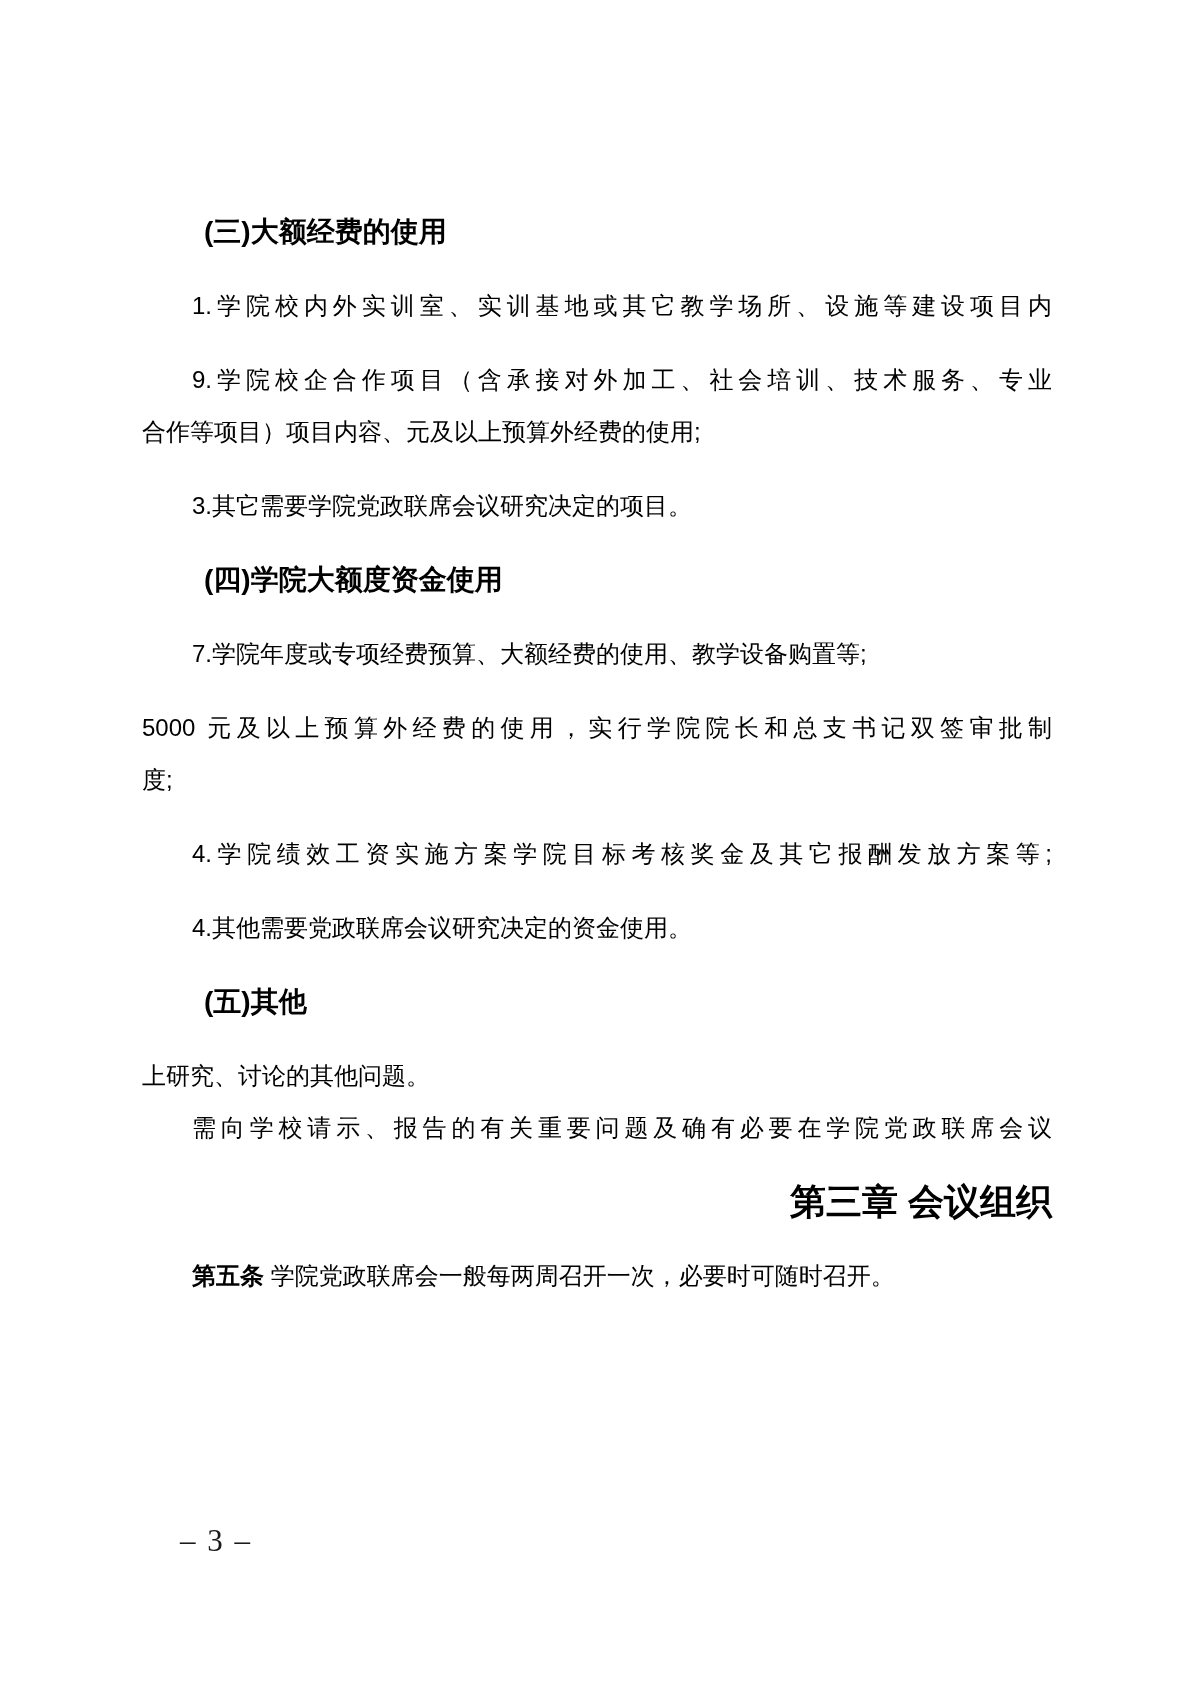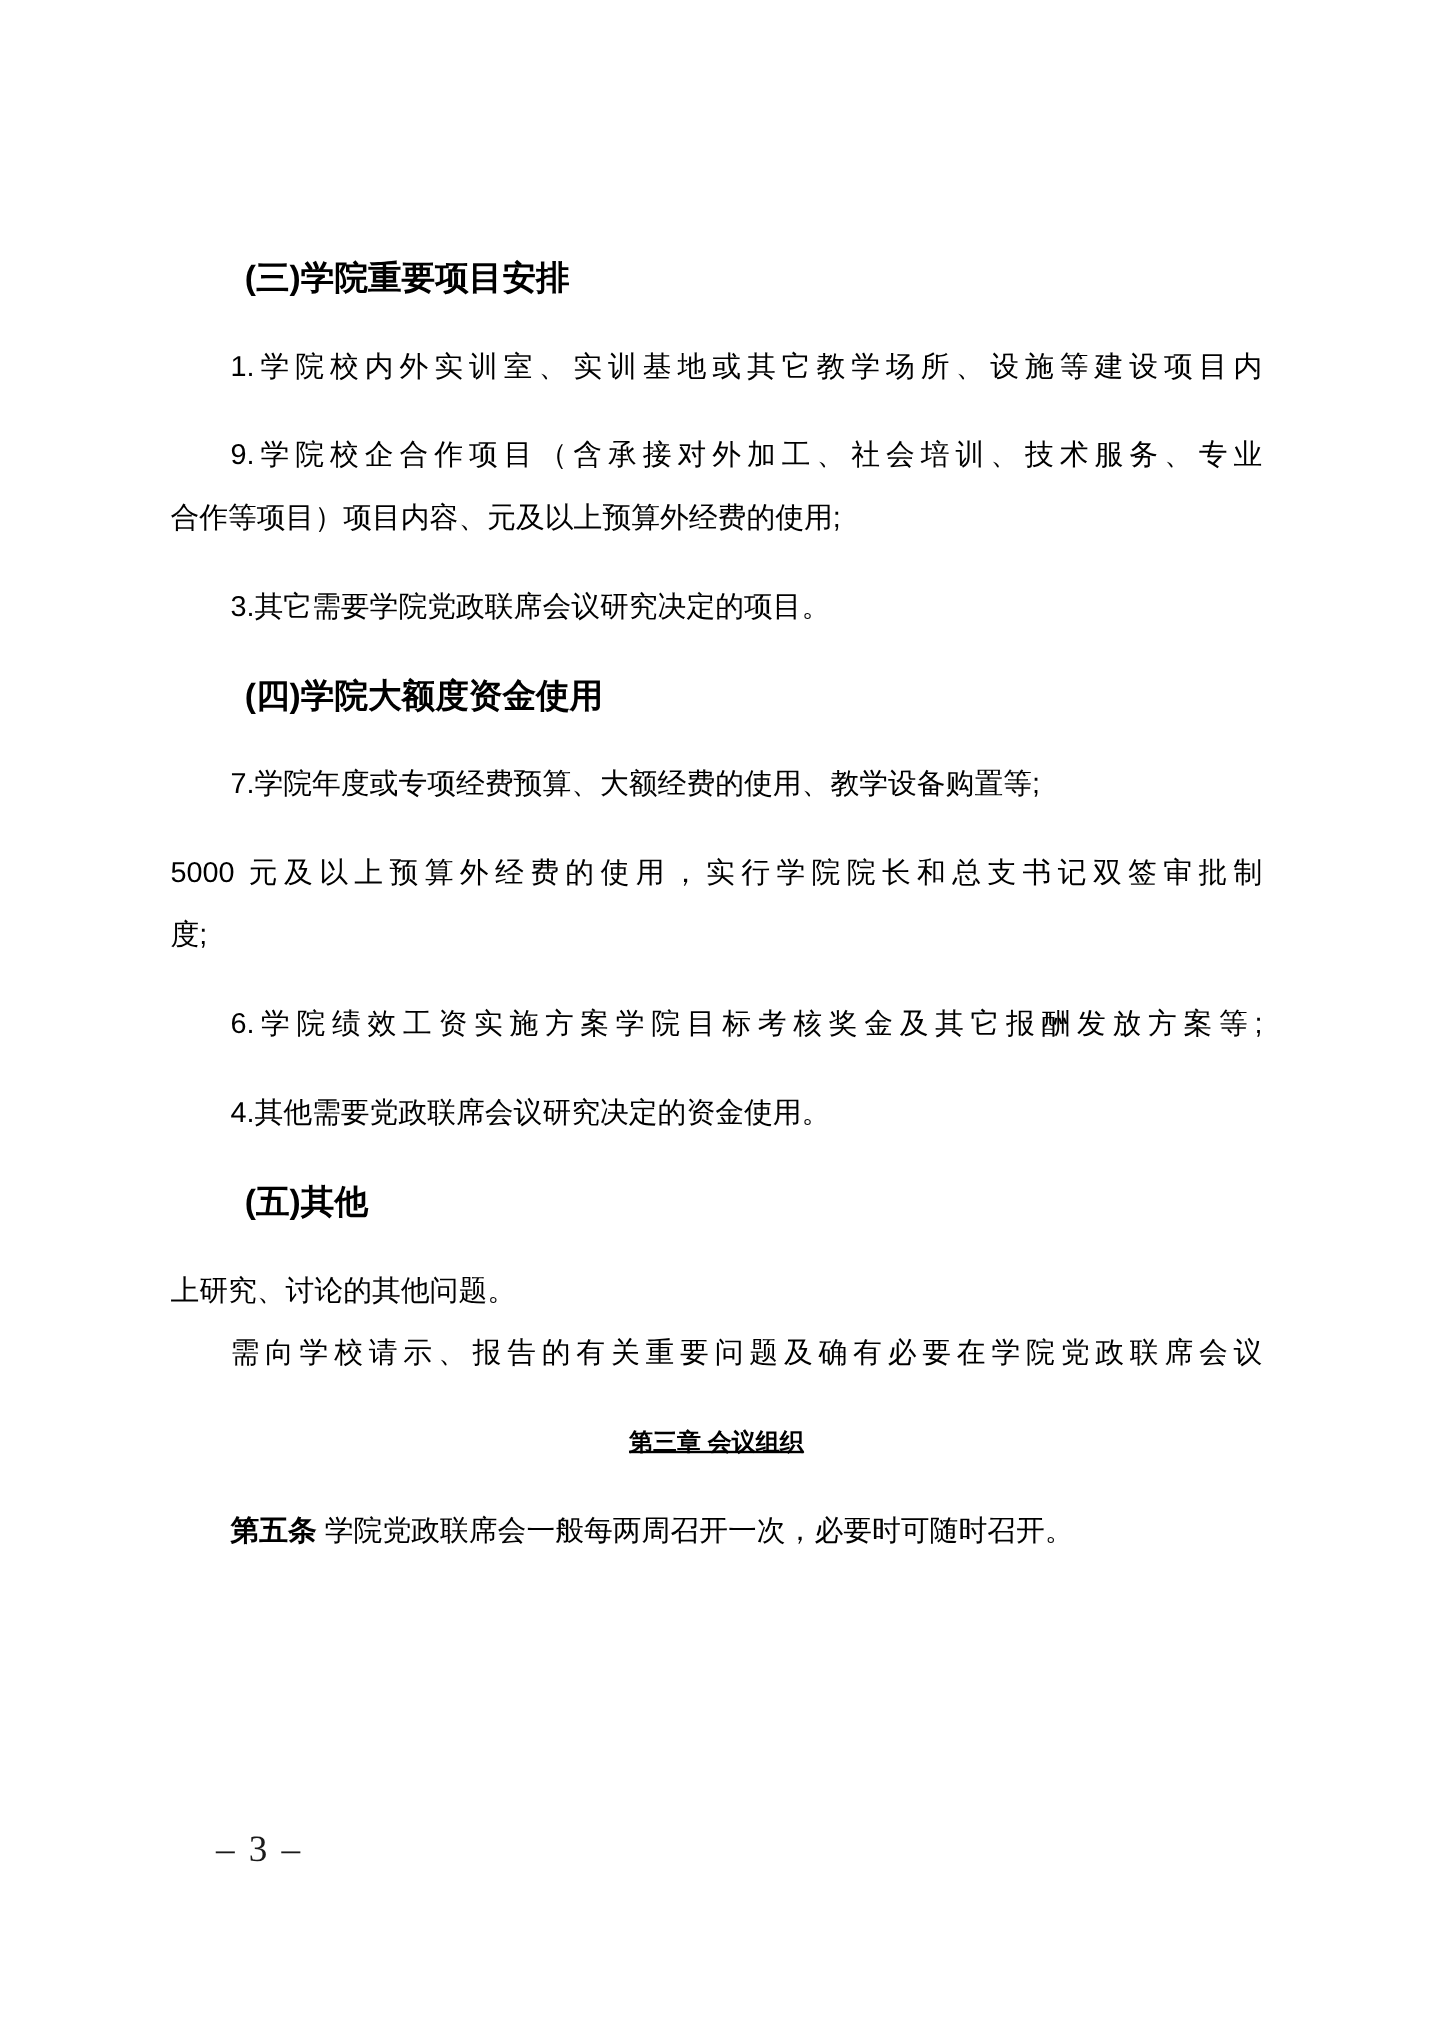--- a/index.html
+++ b/index.html
@@ -32,47 +32,46 @@
     text-justify: inter-ideograph;
   }
   .heading {
     font-size: 28px;
     line-height: 52px;
     font-weight: bold;
     padding-left: 62px;
     white-space: nowrap;
   }
   .chapter {
-    font-size: 20px;
+    font-size: 36px;
     line-height: 52px;
     font-weight: bold;
-    text-align: center;
+    text-align: right;
     padding-left: 0;
     white-space: nowrap;
-    text-decoration: underline;
   }
   .bold { font-weight: bold; text-align: center; }
   .footer {
     position: absolute;
     left: 180px;
     top: 1521px;
     font-family: "Liberation Serif", "DejaVu Serif", serif;
     font-size: 31px;
     line-height: 40px;
     letter-spacing: 2px;
     color: #1a1a1a;
   }
 </style>
 </head>
 <body>
 
 <div class="page">
   <div class="content">
 
-    <div class="block heading">(三)学院重要项目安排</div>
+    <div class="block heading">(三)大额经费的使用</div>
 
     <div class="block">
       <div class="line indent fill">1.学院校内外实训室、实训基地或其它教学场所、设施等建设项目内</div>
     </div>
 
     <div class="block">
       <div class="line indent fill">9.学院校企合作项目（含承接对外加工、社会培训、技术服务、专业</div>
       <div class="line">合作等项目）项目内容、元及以上预算外经费的使用;</div>
     </div>
 
@@ -85,21 +84,21 @@
     <div class="block">
       <div class="line indent">7.学院年度或专项经费预算、大额经费的使用、教学设备购置等;</div>
     </div>
 
     <div class="block">
       <div class="line fill">5000 元及以上预算外经费的使用，实行学院院长和总支书记双签审批制</div>
       <div class="line">度;</div>
     </div>
 
     <div class="block">
-      <div class="line indent fill">6.学院绩效工资实施方案学院目标考核奖金及其它报酬发放方案等;</div>
+      <div class="line indent fill">4.学院绩效工资实施方案学院目标考核奖金及其它报酬发放方案等;</div>
     </div>
 
     <div class="block">
       <div class="line indent">4.其他需要党政联席会议研究决定的资金使用。</div>
     </div>
 
     <div class="block heading">(五)其他</div>
 
     <div class="block">
       <div class="line">上研究、讨论的其他问题。</div>

